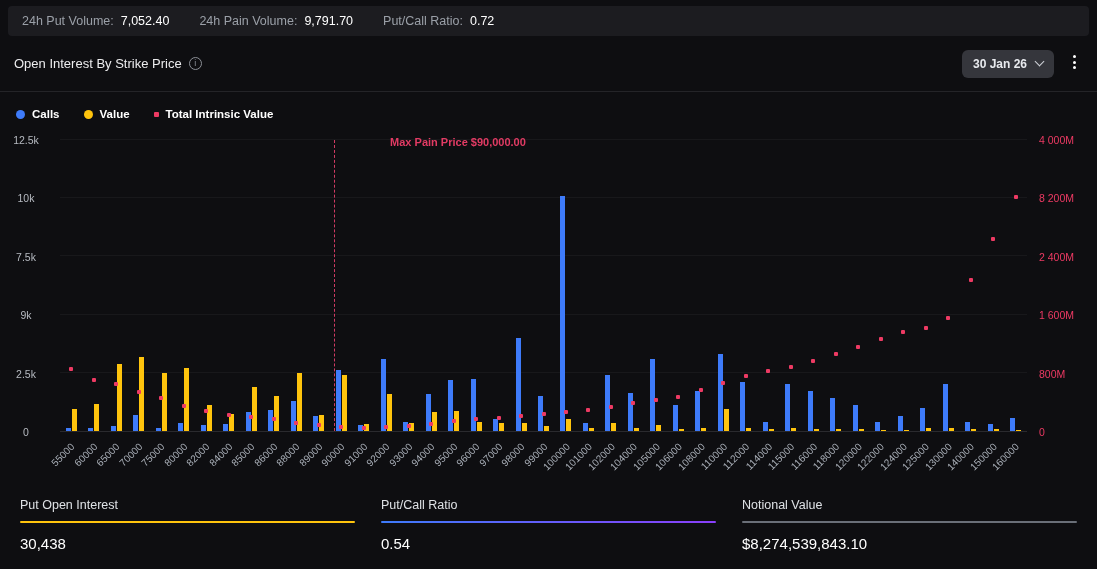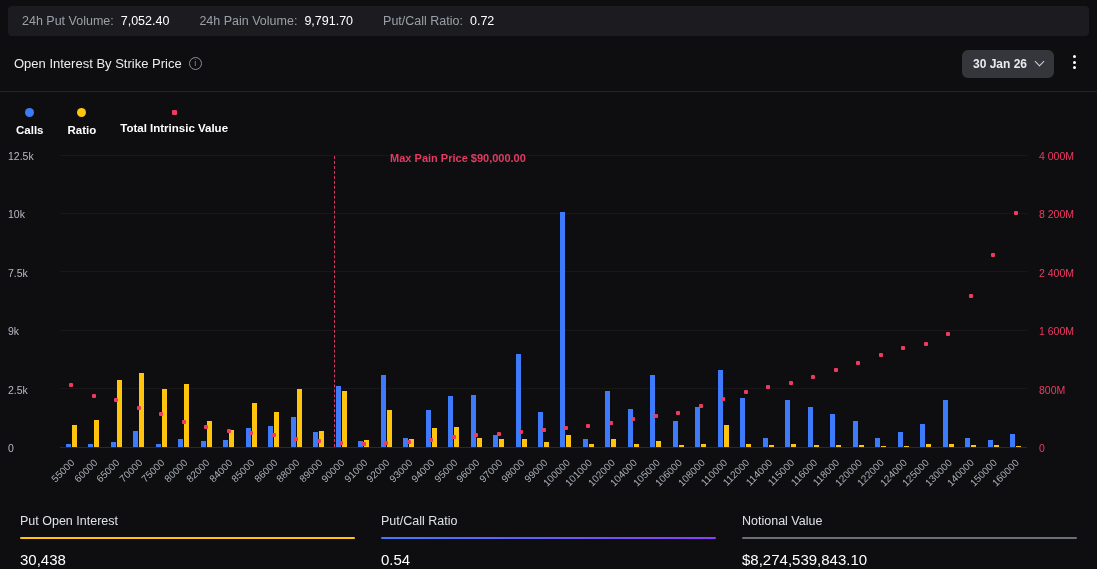--- a/index.html
+++ b/index.html
@@ -24,34 +24,34 @@
   .header-right { display:flex; align-items:flex-start; gap:12px; }
   .expiry-btn { background:#35363c; border:none; color:#e8eaee; font-size:12px; font-weight:700;
     padding:7px 11px; border-radius:6px; display:flex; align-items:center; gap:9px; cursor:pointer;
     font-family:inherit; }
   .chev { width:7px; height:7px; border-right:1.6px solid #cfd2d8; border-bottom:1.6px solid #cfd2d8;
     transform:rotate(45deg); margin-top:-4px; }
   .kebab { background:none; border:none; cursor:pointer; padding:3px 7px; }
   .kebab span { display:block; width:3px; height:3px; border-radius:50%; background:#fff; margin:2.5px 0; }
   
   .legend { display:flex; align-items:center; gap:24px; padding:16px 16px 4px; }
-  .legend .li { display:flex; align-items:center; gap:7px; font-size:11.5px; font-weight:700; color:#fff;flex-direction:column; }
+  .legend .li { display:flex; align-items:center; gap:7px; font-size:11.5px; font-weight:700; color:#fff; }
   .legend .mk-circle { width:9px; height:9px; border-radius:50%; }
   .legend .mk-square { width:5px; height:5px; border-radius:1px; }
   
   .chart { position:relative; margin:6px 8px 0; height:352px; }
   .plot { position:absolute; left:52px; right:62px; top:10px; height:292px; border-bottom:1px solid #2a2a2e; }
   .grid { position:absolute; left:0; right:0; height:1px; background:rgba(255,255,255,0.045); }
   .bar { position:absolute; bottom:0; }
   .dotp { position:absolute; width:4px; height:4px; border-radius:1px; }
   .yaxis { position:absolute; top:10px; height:292px; font-size:10.5px; }
   .yaxis.left  { left:0; width:44px; color:#b6bac1; }
   .yaxis.right { right:0; width:58px; }
   .yaxis .tick { position:absolute; left:0; right:0; transform:translateY(50%); }
-  .yaxis.left .tick  { text-align:left; padding-right:8px; }
+  .yaxis.left .tick  { text-align:center; padding-right:8px; }
   .yaxis.right .tick { text-align:left; padding-left:8px; }
   .mp-line { position:absolute; top:0; bottom:0; width:0; border-left:1.5px dashed #d13b63; }
   .mp-label { position:absolute; top:-4px; font-size:11px; font-weight:700; white-space:nowrap; }
   .xlabels { position:absolute; left:52px; right:62px; top:308px; height:44px; color:#a9afb8; font-size:10px; }
   .xw { position:absolute; top:0; width:0; }
   .xl { position:absolute; right:2px; top:3px; white-space:nowrap;
     transform:rotate(-45deg); transform-origin:100% 0; }
   
   .stats { display:flex; gap:26px; padding:16px 20px 0; }
   .stat { flex:1; min-width:0; }
@@ -96,21 +96,21 @@
     </div>
   </div>
 
   <div class="legend">
       <div class="li">
         <span class="mk-circle" style="background: rgb(62, 123, 250);"></span>
         <span>Calls</span>
       </div>
       <div class="li">
         <span class="mk-circle" style="background: rgb(255, 196, 13);"></span>
-        <span>Ratio</span>
+        <span>Value</span>
       </div>
       <div class="li">
         <span class="mk-square" style="background: rgb(237, 58, 99);"></span>
         <span>Total Intrinsic Value</span>
       </div>
     </div>
 
   <div class="chart">
     <div class="yaxis left">
         <div class="tick" style="bottom: 0%;">0</div>

